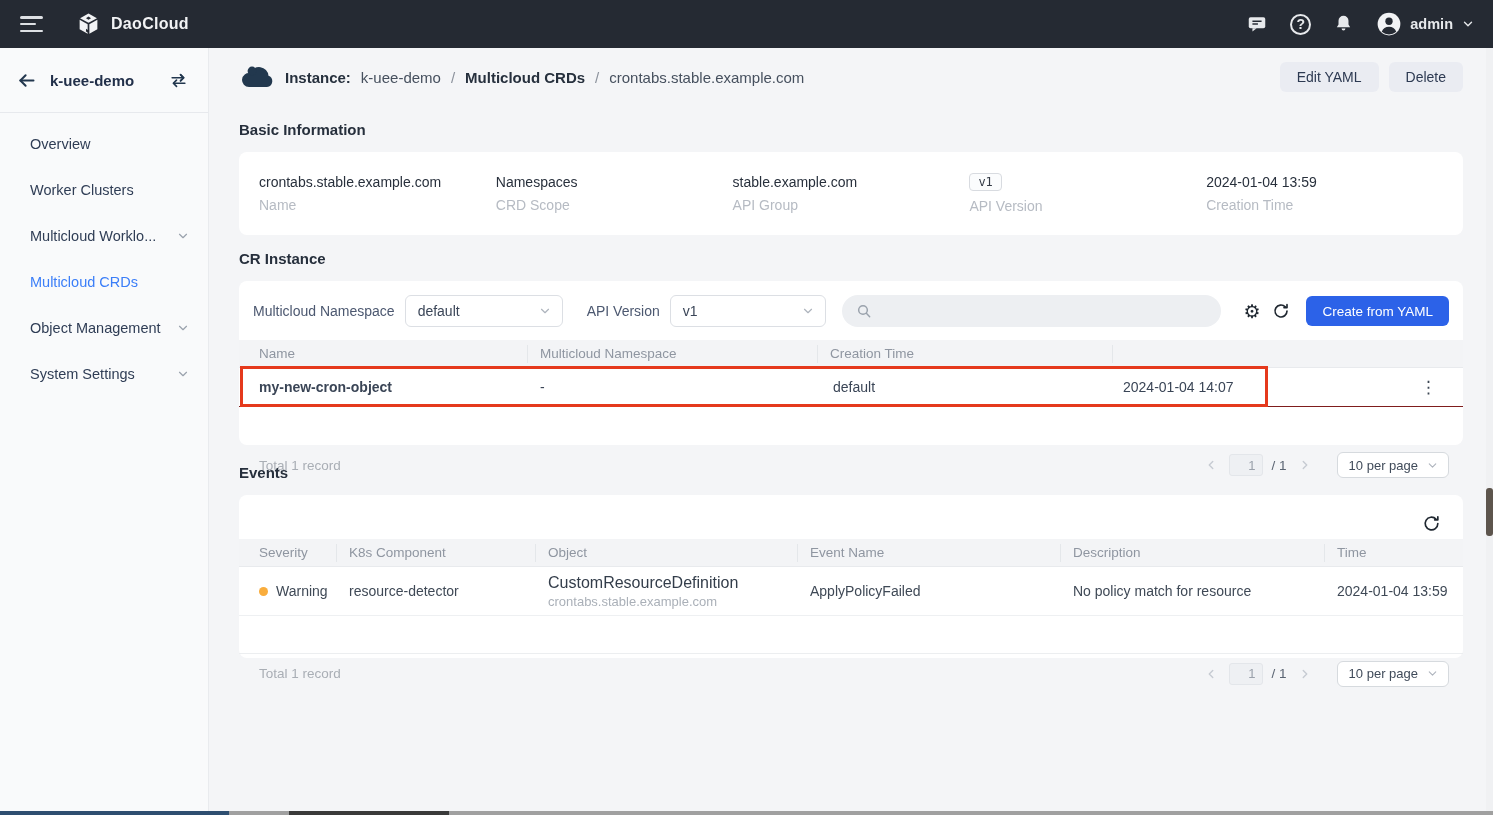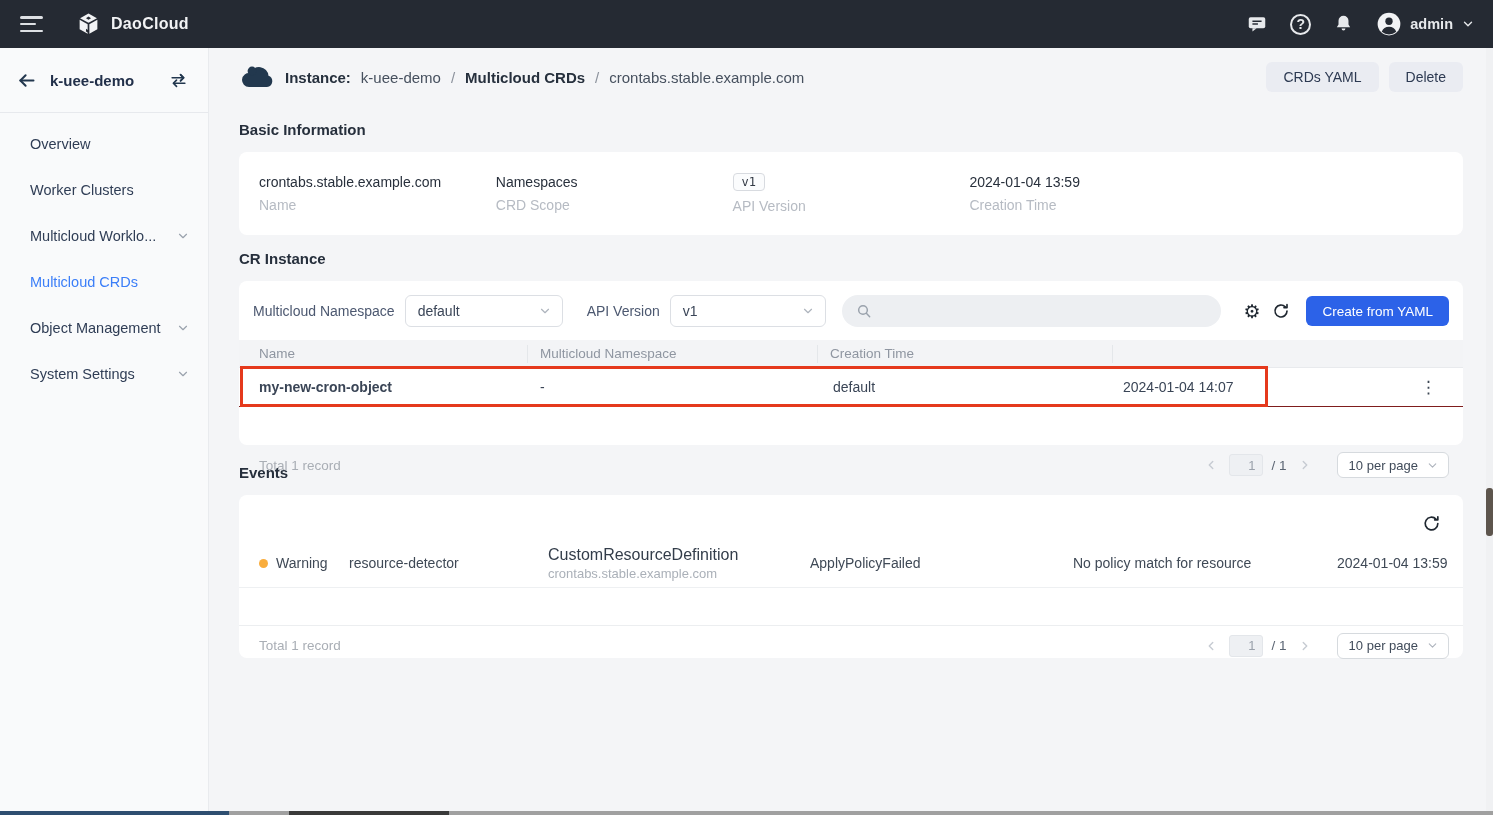--- a/index.html
+++ b/index.html
@@ -235,34 +235,38 @@
           <circle cx="13" cy="8" r="4.4" fill="#22384e"></circle>
         </svg>
       </span>
       <span class="crumb-strong">Instance:</span>
       <span class="crumb">k-uee-demo</span>
       <span class="crumb-sep">/</span>
       <span class="crumb crumb-bold">Multicloud CRDs</span>
       <span class="crumb-sep">/</span>
       <span class="crumb">crontabs.stable.example.com</span>
       <div class="head-actions">
-        <button class="ghost-btn">CRDs YAML</button>
+        <button class="ghost-btn">Edit YAML</button>
         <button class="ghost-btn">Delete</button>
       </div>
     </div>
 
     <div class="section-title">Basic Information</div>
     <div class="card info-card">
       <div class="info-field">
         <span class="info-value">crontabs.stable.example.com</span>
         <span class="info-label">Name</span>
       </div>
       <div class="info-field">
         <span class="info-value">Namespaces</span>
         <span class="info-label">CRD Scope</span>
+      </div>
+      <div class="info-field">
+        <span class="info-value">stable.example.com</span>
+        <span class="info-label">API Group</span>
       </div>
       <div class="info-field">
         <span class="badge">v1</span>
         <span class="info-label">API Version</span>
       </div>
       <div class="info-field">
         <span class="info-value">2024-01-04 13:59</span>
         <span class="info-label">Creation Time</span>
       </div>
     </div>
@@ -352,20 +356,28 @@
     <div class="section-title" style="margin-top:19px;">Events</div>
     <div class="card events-card">
       <div class="ev-toolbar">
         <button class="tool-icon">
           <svg width="19" height="19" viewBox="0 0 24 24" fill="none" stroke="#1f2730" stroke-width="2.1" stroke-linecap="round" stroke-linejoin="round">
               <path d="M20 12a8 8 0 1 1-2.3-5.6"></path>
               <polyline points="20 3.5 20 7.5 16 7.5"></polyline>
             </svg>
         </button>
       </div>
+      <div class="t-head">
+        <div class="th first ev-col-sev">Severity</div>
+        <div class="th ev-col-comp">K8s Component</div>
+        <div class="th ev-col-obj">Object</div>
+        <div class="th ev-col-event">Event Name</div>
+        <div class="th ev-col-desc">Description</div>
+        <div class="th ev-col-time">Time</div>
+      </div>
       <div class="e-row">
         <div class="td first ev-col-sev">
           <span class="warn-dot"></span>
           <span>Warning</span>
         </div>
         <div class="td ev-col-comp">resource-detector</div>
         <div class="td ev-col-obj">
           <div class="obj-cell">
             <span class="obj-kind">CustomResourceDefinition</span>
             <span class="obj-name">crontabs.stable.example.com</span>

